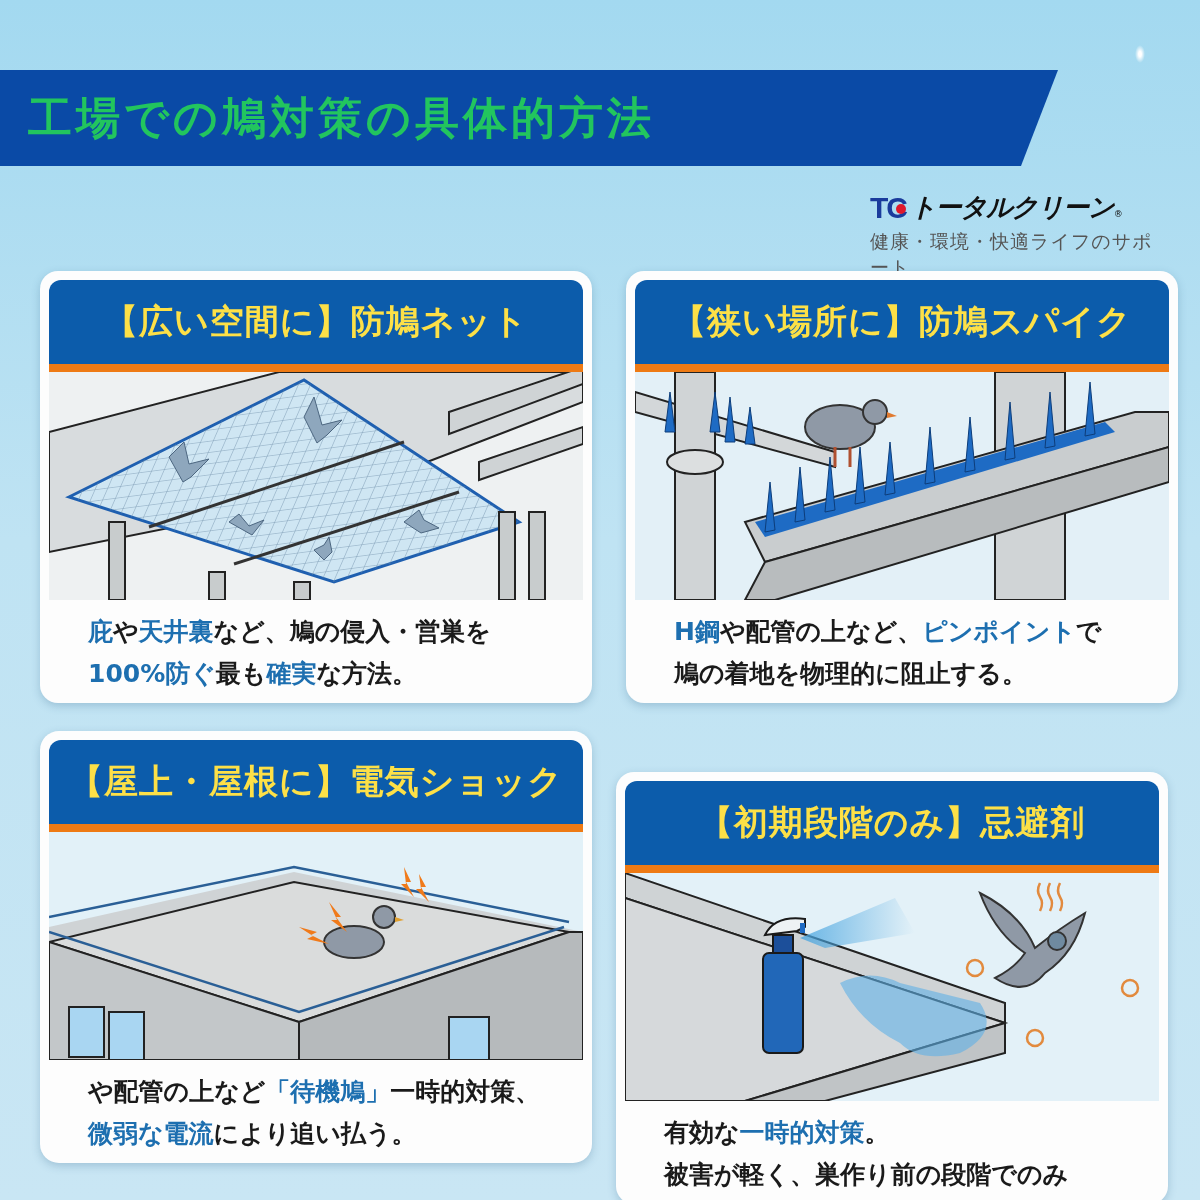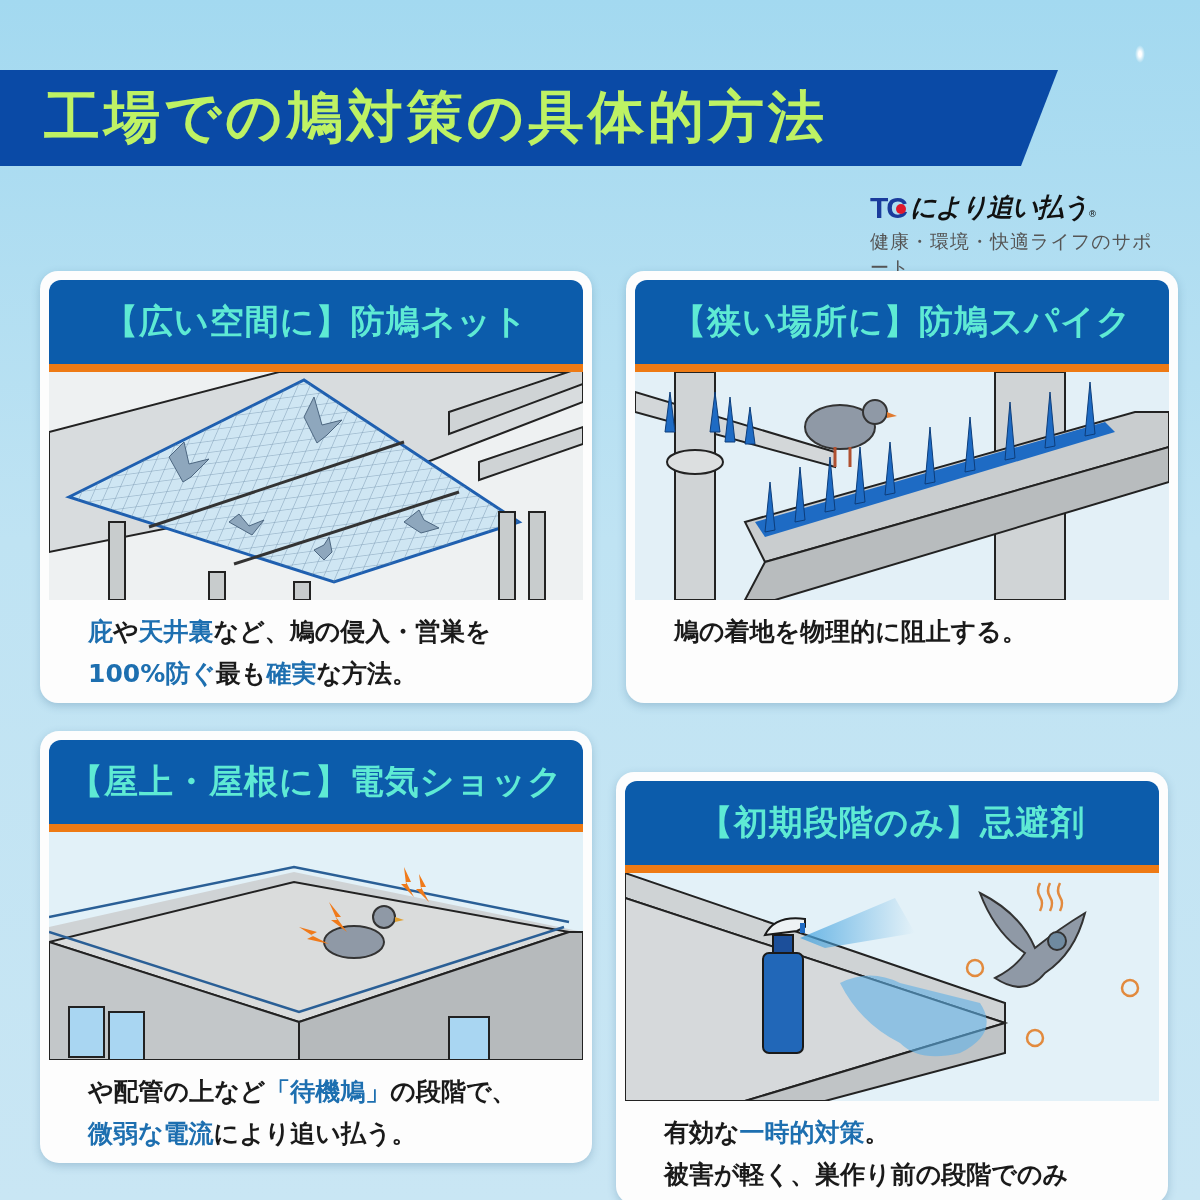--- a/index.html
+++ b/index.html
@@ -9,21 +9,21 @@
     background: linear-gradient(180deg, #a3d9f0 0%, #bfe3f3 45%, #c9e6f4 100%);
     position: relative;
   }
   .title-banner {
     position: absolute; left: 0; top: 70px; width: 1058px; height: 96px;
     background: #0a4aa6;
     clip-path: polygon(0 0, 100% 0, 96.5% 100%, 0 100%);
     display: flex; align-items: center; padding-left: 28px;
   }
   .title-banner h1 {
-    color: #bef264; font-size: 56px; font-weight: bold; letter-spacing: 4px; margin-left: 16px;
+    color: #22c55e; font-size: 44px; font-weight: bold; letter-spacing: 4px;
   }
   .logo {
     position: absolute; left: 870px; top: 190px; width: 290px;
   }
   .logo-row { display: flex; align-items: center; }
   .logo-tc {
     font-family: "Liberation Sans", sans-serif; font-weight: bold; font-size: 30px;
     color: #1a3b9c; letter-spacing: -2px; position: relative;
   }
   .logo-dot {
@@ -41,21 +41,21 @@
     background: #fdfdfd; border-radius: 18px;
     box-shadow: 0 3px 8px rgba(40,90,130,0.25);
     overflow: hidden;
   }
   .card .head {
     position: absolute; left: 9px; top: 9px; right: 9px; height: 84px;
     background: #0c5cab; border-radius: 12px 12px 0 0;
     display: flex; align-items: center; justify-content: center;
   }
   .card .head span {
-    color: #5eead4; font-size: 34px; font-weight: bold; letter-spacing: 1px;
+    color: #fde047; font-size: 34px; font-weight: bold; letter-spacing: 1px;
   }
   .card .stripe {
     position: absolute; left: 9px; right: 9px; top: 93px; height: 8px; background: #ee7a14;
   }
   .card .illus {
     position: absolute; left: 9px; right: 9px; top: 101px; height: 228px;
     background: #eef3f5; overflow: hidden;
   }
   .card .illus svg { width: 100%; height: 100%; display: block; }
   .card .desc {
@@ -78,21 +78,21 @@
 <div class="sparkle"></div>
 
 <div class="title-banner">
   <h1>工場での鳩対策の具体的方法</h1>
 </div>
 
 <div class="logo">
   <div class="logo-row">
     <span class="logo-tc">TC</span>
     <span class="logo-dot"></span>
-    <span class="logo-name">により追い払う</span>
+    <span class="logo-name">トータルクリーン</span>
     <span class="logo-reg">®</span>
   </div>
   <div class="logo-tag">健康・環境・快適ライフのサポート</div>
 </div>
 
 <div class="card" id="card1">
   <div class="head">
     <span>【広い空間に】防鳩ネット</span>
   </div>
   <div class="stripe"></div>
@@ -163,20 +163,21 @@
           <polygon points="110,72 115,35 120,72"></polygon>
       </g>
       <ellipse cx="205" cy="55" rx="35" ry="22" fill="#8f99a6" stroke="#333" stroke-width="2"></ellipse>
       <circle cx="240" cy="40" r="12" fill="#8f99a6" stroke="#333" stroke-width="2"></circle>
       <polygon points="252,40 262,44 252,46" fill="#e07a30"></polygon>
       <line x1="200" y1="75" x2="200" y2="95" stroke="#b05030" stroke-width="3"></line>
       <line x1="215" y1="75" x2="215" y2="95" stroke="#b05030" stroke-width="3"></line>
     </svg>
   </div>
   <div class="desc">
+    <div><span class="hl">H鋼</span><span>や配管の上など、</span><span class="hl">ピンポイント</span><span>で</span></div>
     <div><span>鳩の着地を物理的に阻止する。</span></div>
   </div>
 </div>
 
 <div class="card" id="card3">
   <div class="head">
     <span>【屋上・屋根に】電気ショック</span>
   </div>
   <div class="stripe"></div>
   <div class="illus">
@@ -196,21 +197,21 @@
       <polygon points="346,85 355,88 346,90" fill="#e0a030"></polygon>
       <g fill="#f07a1a">
         <polygon points="280,70 292,85 287,85 298,100 282,88 288,88"></polygon>
         <polygon points="250,95 268,100 262,103 280,112 258,107 264,104"></polygon>
         <polygon points="355,35 362,50 357,50 365,65 352,52 357,52"></polygon>
         <polygon points="370,42 377,55 372,55 380,70 367,57 372,57"></polygon>
       </g>
     </svg>
   </div>
   <div class="desc">
-    <div><span>や配管の上など</span><span class="hl">「待機鳩」</span><span>の段階で、</span></div>
+    <div><span>や配管の上など</span><span class="hl">「待機鳩」</span><span>一時的対策、</span></div>
     <div><span class="hl">微弱な電流</span><span>により追い払う。</span></div>
   </div>
 </div>
 
 <div class="card" id="card4">
   <div class="head">
     <span>【初期段階のみ】忌避剤</span>
   </div>
   <div class="stripe"></div>
   <div class="illus">

